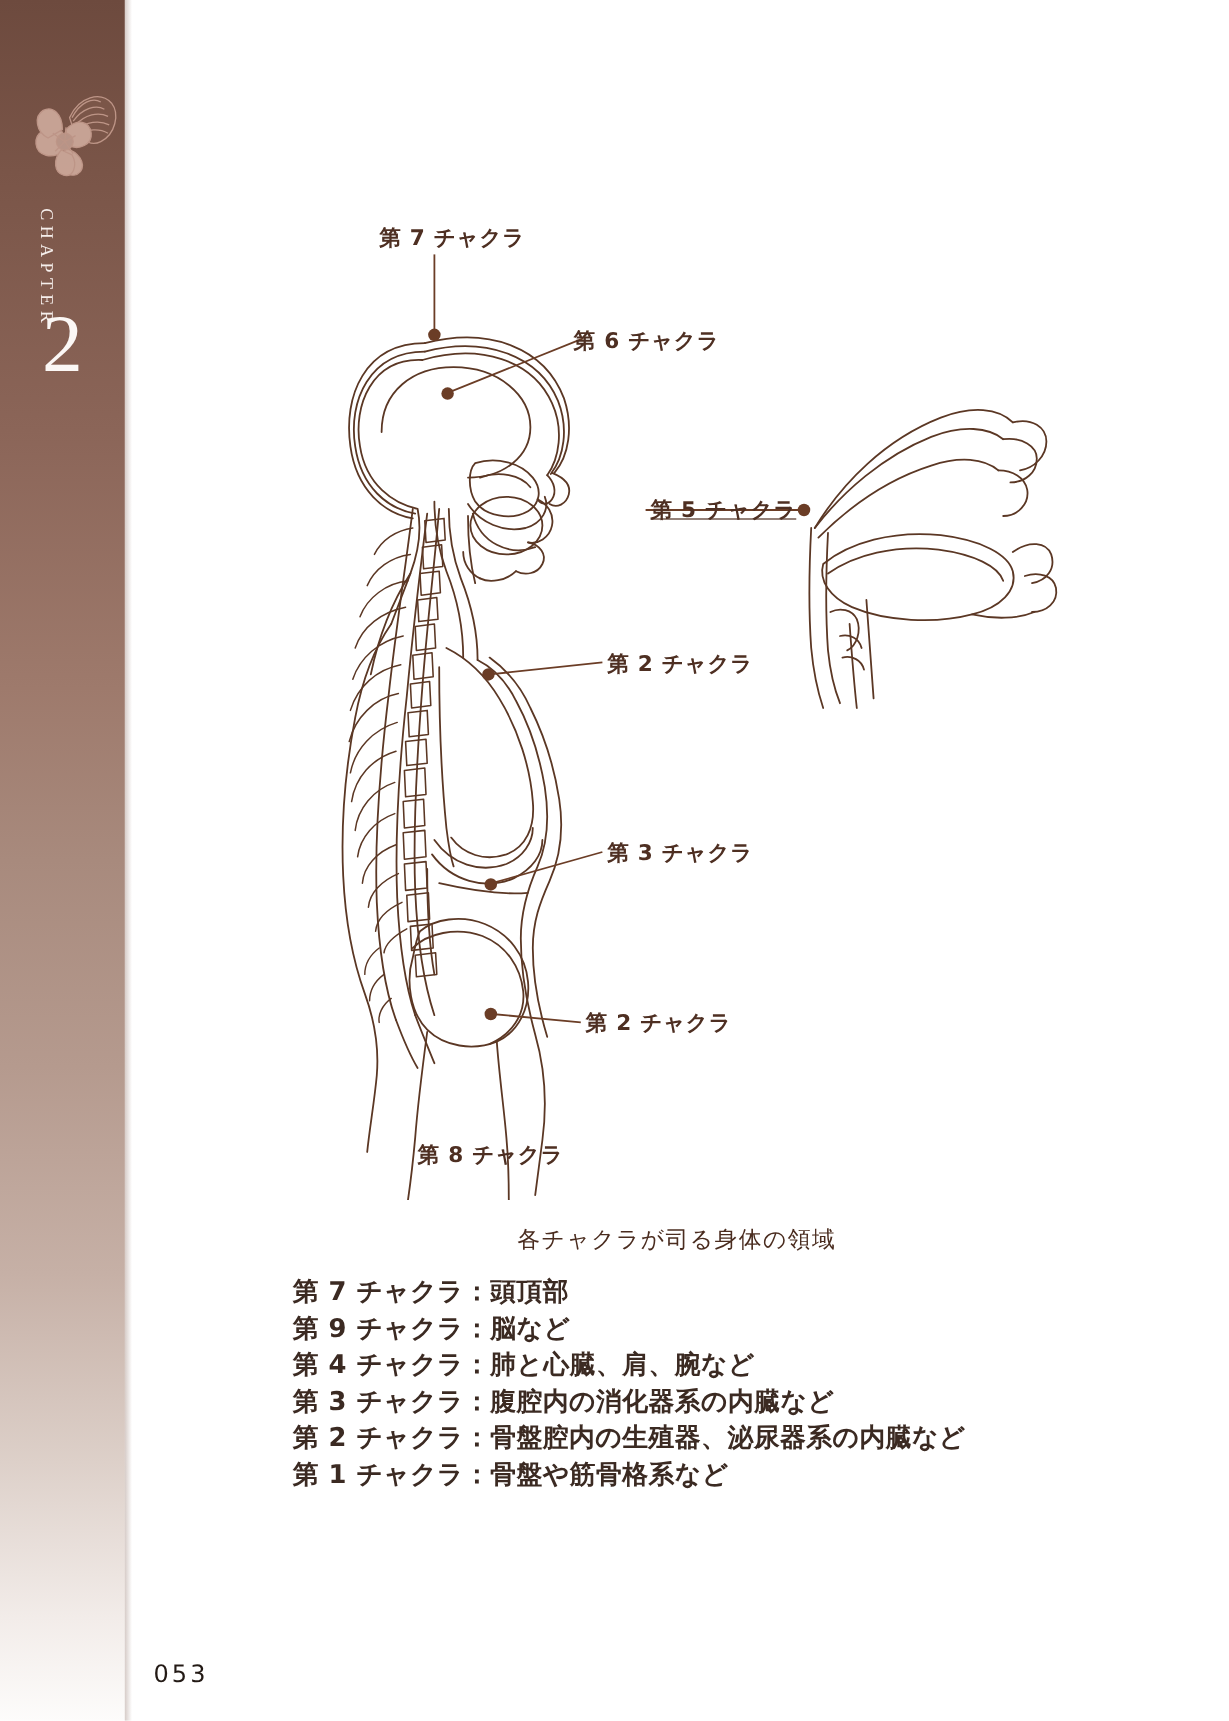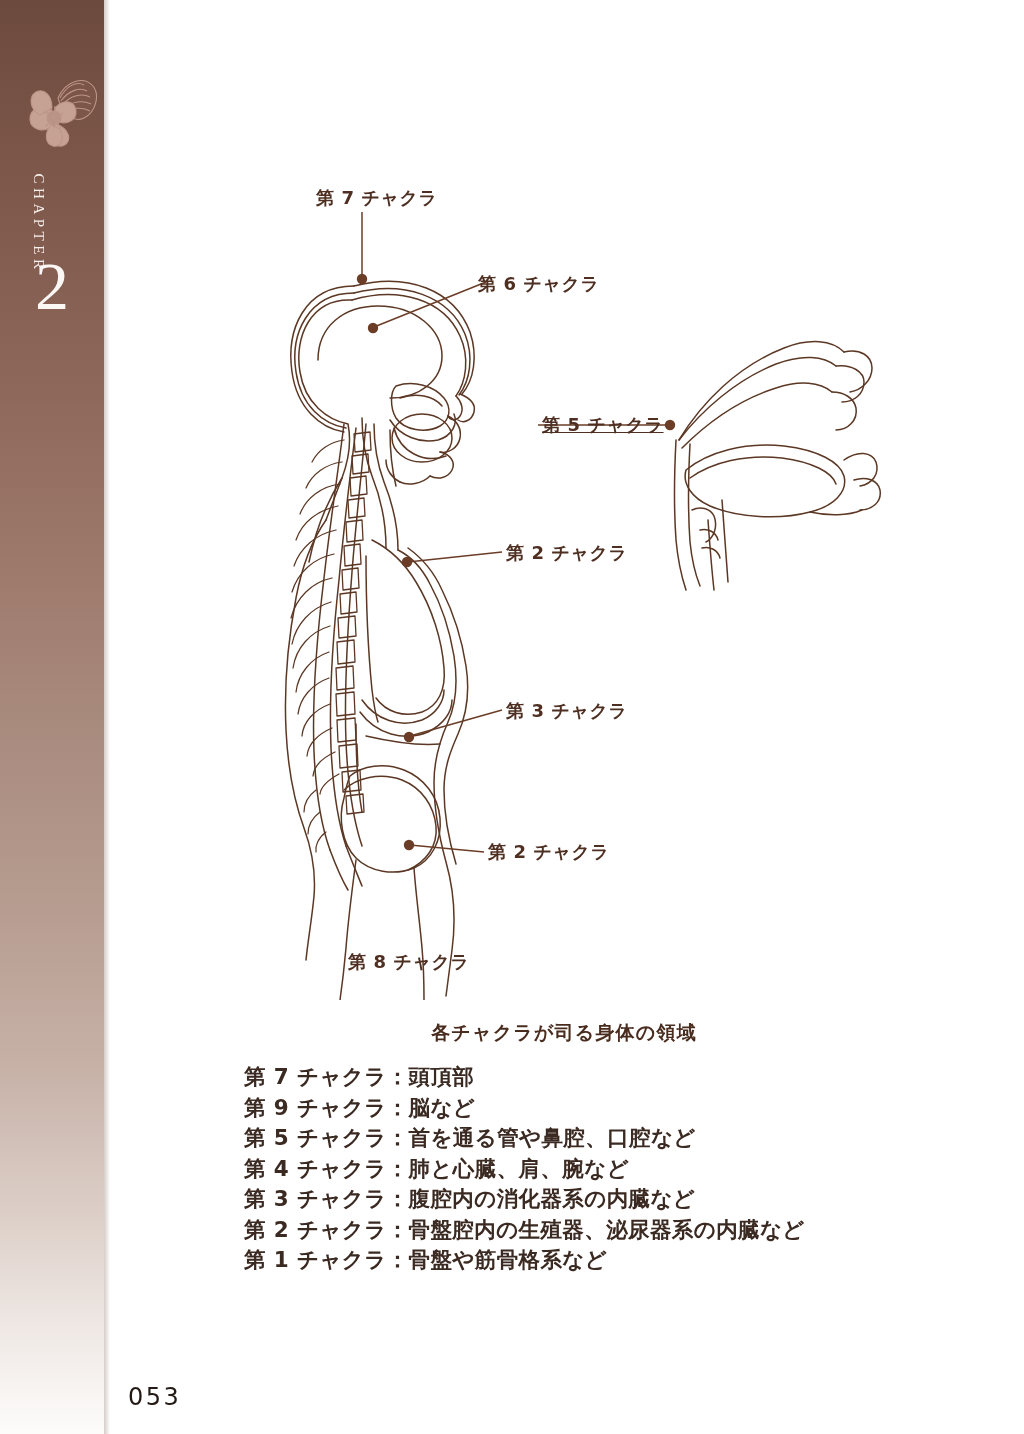--- a/index.html
+++ b/index.html
@@ -49,34 +49,34 @@
   #label-6{left:374px;top:272px;}
   #label-5{left:438px;top:413px;text-decoration:underline;}
   #label-4{left:402px;top:541px;}
   #label-3{left:402px;top:699px;}
   #label-2{left:384px;top:840px;}
   #label-1{left:244px;top:950px;}
 
   
   #body-text{position:absolute;left:0;top:1020px;width:920px;}
   #list-heading{
-    text-align:center;color:#4a2c1f;font-weight:700;font-size:19px;
+    text-align:center;color:#4a2c1f;font-weight:400;font-size:19px;
     letter-spacing:1.2px;margin:0 0 16px 0;
     font-family:"DejaVu Sans","Liberation Sans",sans-serif;
   }
   #chakra-region-list{list-style:none;margin:0;padding:0 0 0 140px;}
   #chakra-region-list li{
     color:#3b2a22;font-size:21.5px;line-height:30.5px;
     letter-spacing:.4px;white-space:nowrap;
     font-family:"DejaVu Sans","Liberation Sans",sans-serif;
     font-weight:bold;
   }
   #page-number{
     position:absolute;left:24px;top:1383px;
-    color:#231a15;font-size:24px;letter-spacing:2.5px;
+    color:#231a15;font-size:20px;letter-spacing:2.5px;
     font-family:"DejaVu Sans","Liberation Sans",sans-serif;
   }
 </style>
 </head>
 <body>
 
 <div id="chapter-sidebar">
   <div id="flower-icon">
     <svg width="78" height="82" viewBox="0 0 78 82">
       <g fill="none" stroke="#caa193" stroke-width="1.1" opacity=".95">
@@ -292,21 +292,20 @@
     <div class="chakra-label" id="label-3">第 3 チャクラ</div>
     <div class="chakra-label" id="label-2">第 2 チャクラ</div>
     <div class="chakra-label" id="label-1">第 8 チャクラ</div>
   </div>
 
   <div id="body-text">
     <h2 id="list-heading">各チャクラが司る身体の領域</h2>
     <ul id="chakra-region-list">
       <li>第 7 チャクラ：頭頂部</li>
       <li>第 9 チャクラ：脳など</li>
-      <li>第 5 チャクラ：首を通る管や鼻腔、口腔など</li>
       <li>第 4 チャクラ：肺と心臓、肩、腕など</li>
       <li>第 3 チャクラ：腹腔内の消化器系の内臓など</li>
       <li>第 2 チャクラ：骨盤腔内の生殖器、泌尿器系の内臓など</li>
       <li>第 1 チャクラ：骨盤や筋骨格系など</li>
     </ul>
   </div>
 
   <div id="page-number">053</div>
 </div>
 

